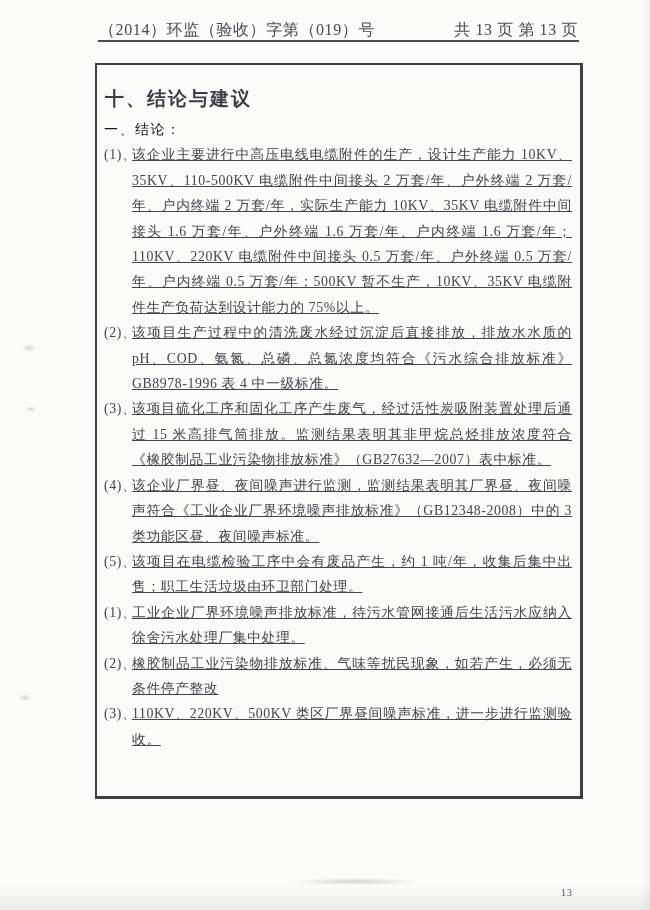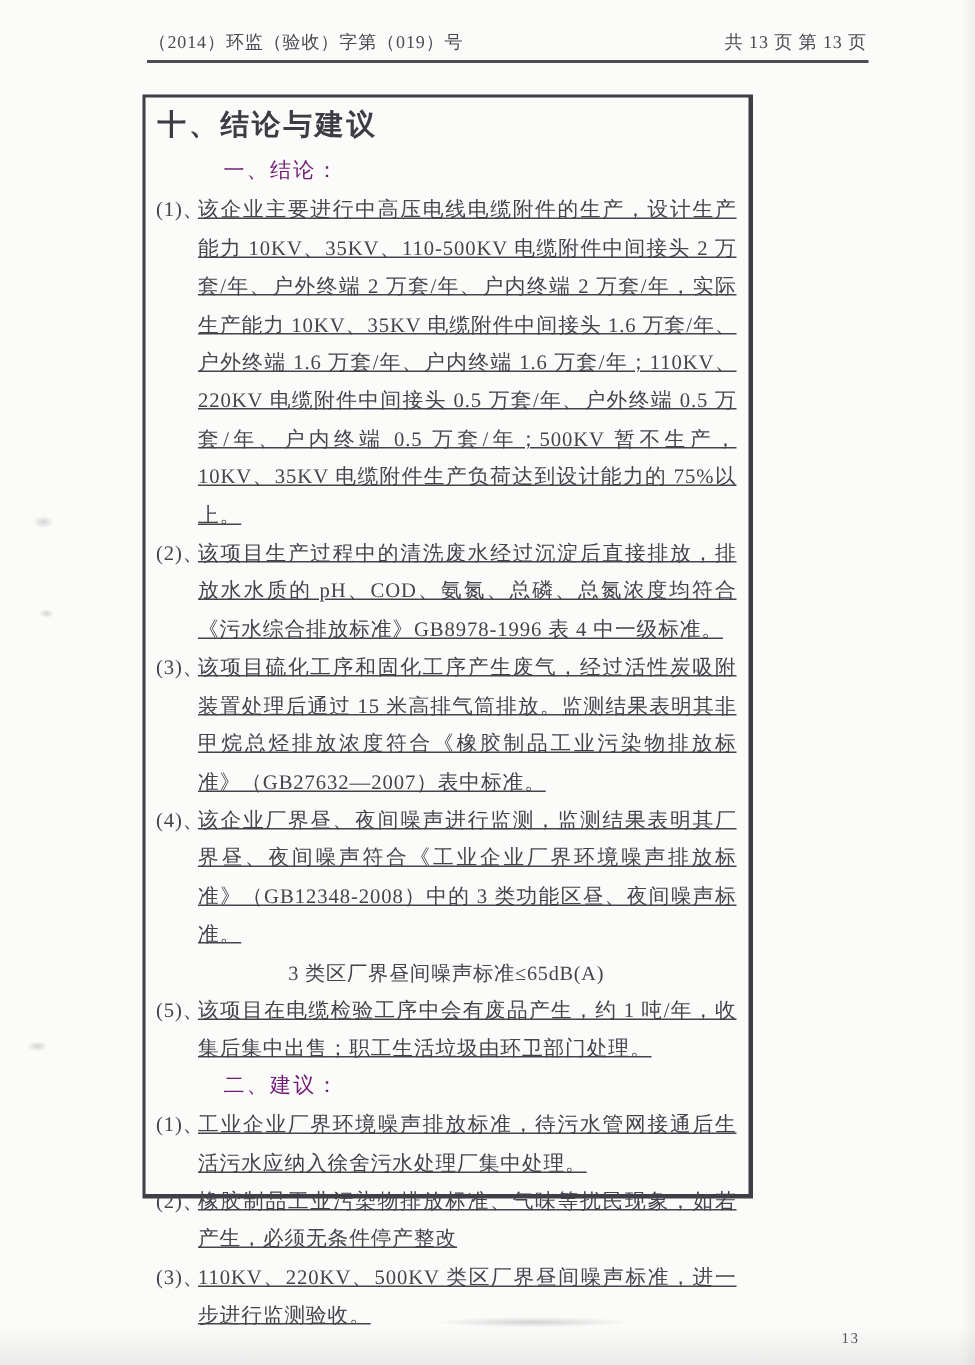--- a/index.html
+++ b/index.html
@@ -29,44 +29,44 @@
     pointer-events: none;
   }
   .scan-spot {
     position: absolute; border-radius: 50%;
     background: radial-gradient(closest-side, rgba(110,110,110,0.28), rgba(110,110,110,0));
     pointer-events: none;
   }
   .header {
     position: absolute; top: 20px; left: 99px; width: 479px;
     display: flex; justify-content: space-between;
-    font-size: 12px; letter-spacing: 0.6px; color: #4a4a53;
+    font-size: 16px; letter-spacing: 0.6px; color: #4a4a53;
     white-space: nowrap;
     text-align: right;
   }
   .header-rule {
     position: absolute; top: 40px; left: 98px; width: 481px; height: 2px;
     background: #4c4c55;
   }
   .content-box {
     position: absolute; top: 63px; left: 95px;
-    width: 407px; height: 736px;
+    width: 488px; height: 736px;
     box-sizing: border-box;
     border: 2px solid #3e3e46;
     border-right-width: 3px;
     border-bottom-width: 3px;
-    padding: 5px 8px 0 7px;
+    padding: 20px 8px 0 7px;
     background: transparent;
   }
   .doc-title {
     font-size: 19px; font-weight: bold; letter-spacing: 2px;
     line-height: 26px; margin: 1px 0 5px 1px; color: #3c3c45;
   }
   .sec-heading {
-    font-size: 14px; line-height: 25.4px; letter-spacing: 1.5px; color: #701a75; margin-left: 45px;
+    font-size: 14px; line-height: 25.4px; letter-spacing: 1.5px; color: #0f172a;
   }
   .para {
     display: flex;
     font-size: 13.8px; line-height: 25.4px; letter-spacing: 0.6px;
   }
   .para .marker { width: 28px; flex: none; }
   .para .ptext  { flex: 1; text-align: justify; text-decoration: underline; }
   .center-line {
     text-align: center;
     font-size: 13.5px; line-height: 25.4px; letter-spacing: 0.5px;
@@ -102,28 +102,26 @@
     </div>
     <div class="para">
       <span class="marker">(3)、</span>
       <div class="ptext">该项目硫化工序和固化工序产生废气，经过活性炭吸附装置处理后通过 15 米高排气筒排放。监测结果表明其非甲烷总烃排放浓度符合《橡胶制品工业污染物排放标准》（GB27632—2007）表中标准。</div>
     </div>
     <div class="para">
       <span class="marker">(4)、</span>
       <div class="ptext">该企业厂界昼、夜间噪声进行监测，监测结果表明其厂界昼、夜间噪声符合《工业企业厂界环境噪声排放标准》（GB12348-2008）中的 3 类功能区昼、夜间噪声标准。</div>
     </div>
 
-    <div class="center-line">3 类区厂界昼间噪声标准≤65dB(A)</div>
 
     <div class="para">
       <span class="marker">(5)、</span>
       <div class="ptext">该项目在电缆检验工序中会有废品产生，约 1 吨/年，收集后集中出售；职工生活垃圾由环卫部门处理。</div>
     </div>
 
-    <div class="sec-heading">二、建议：</div>
 
     <div class="para">
       <span class="marker">(1)、</span>
       <div class="ptext">工业企业厂界环境噪声排放标准，待污水管网接通后生活污水应纳入徐舍污水处理厂集中处理。</div>
     </div>
     <div class="para">
       <span class="marker">(2)、</span>
       <div class="ptext">橡胶制品工业污染物排放标准、气味等扰民现象，如若产生，必须无条件停产整改</div>
     </div>
     <div class="para">

